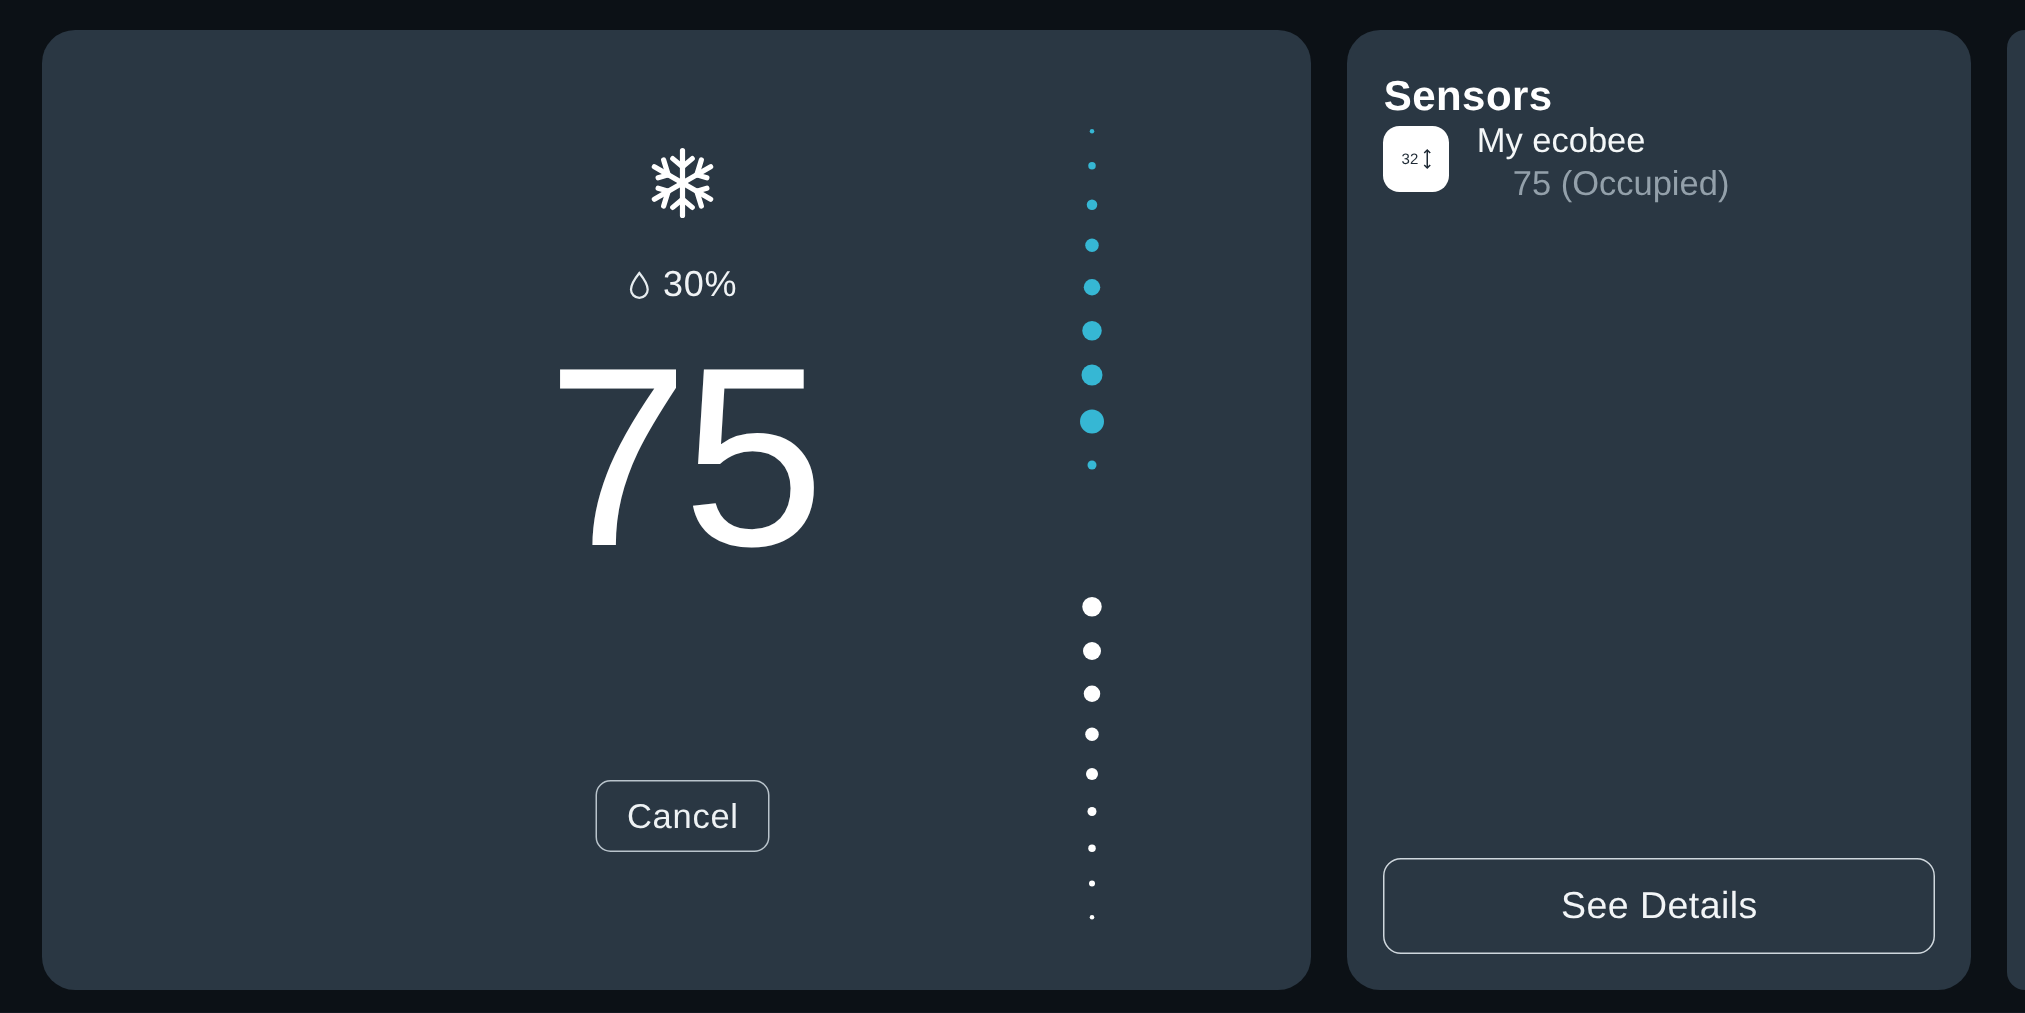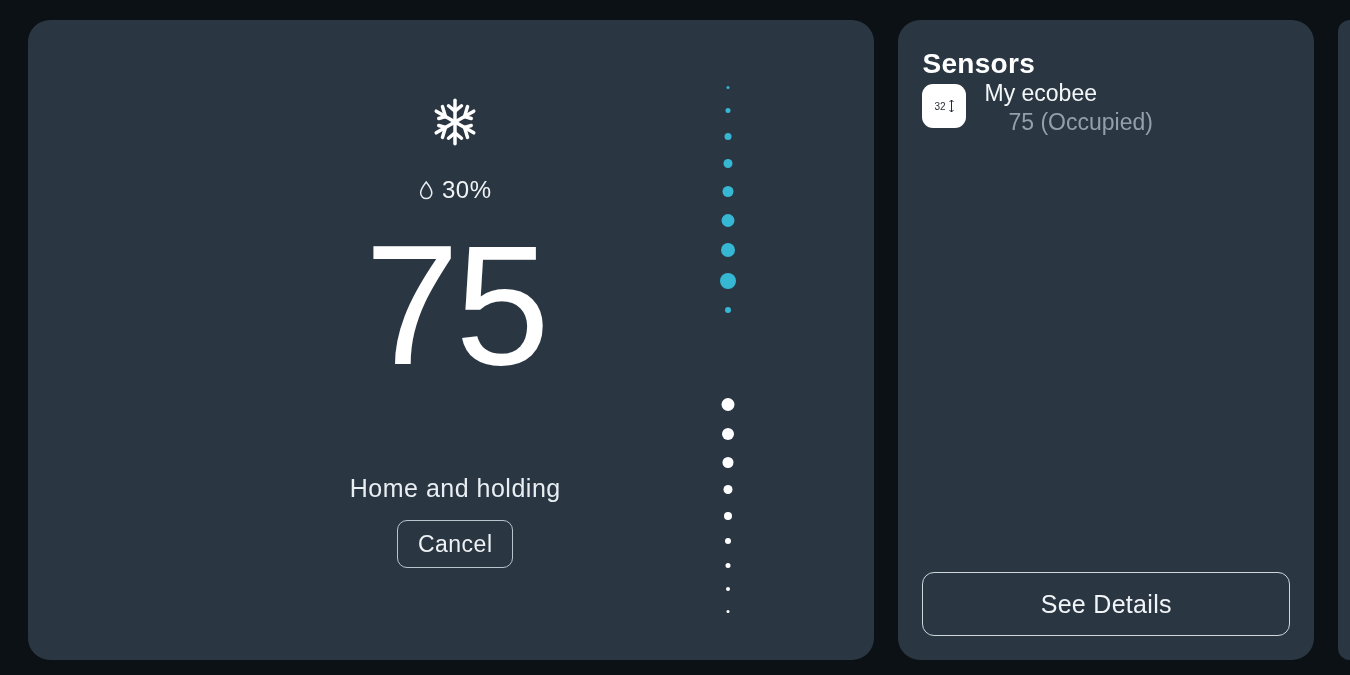--- a/index.html
+++ b/index.html
@@ -221,21 +221,20 @@
 
       <div class="humidity">
         <svg width="15" height="20" viewBox="0 0 14 18" fill="none" stroke="#e6ecef" stroke-width="1.4">
           <path d="M7 1.5 C7 1.5 12.2 8 12.2 11.8 A5.2 5.2 0 0 1 1.8 11.8 C1.8 8 7 1.5 7 1.5 Z"></path>
         </svg>
         <span>30%</span>
       </div>
 
       <div class="big-temp">75</div>
 
-      <div class="status-line">Home and holding</div>
 
       <button class="cancel-btn">Cancel</button>
 
       <div class="slider">
 
         <span class="dot" style="top:0px;   width:3px;  height:3px;  background:#36b7d4;"></span>
         <span class="dot" style="top:22px;  width:5px;  height:5px;  background:#36b7d4;"></span>
         <span class="dot" style="top:47px;  width:7px;  height:7px;  background:#36b7d4;"></span>
         <span class="dot" style="top:73px;  width:9px;  height:9px;  background:#36b7d4;"></span>
         <span class="dot" style="top:100px; width:11px; height:11px; background:#36b7d4;"></span>

